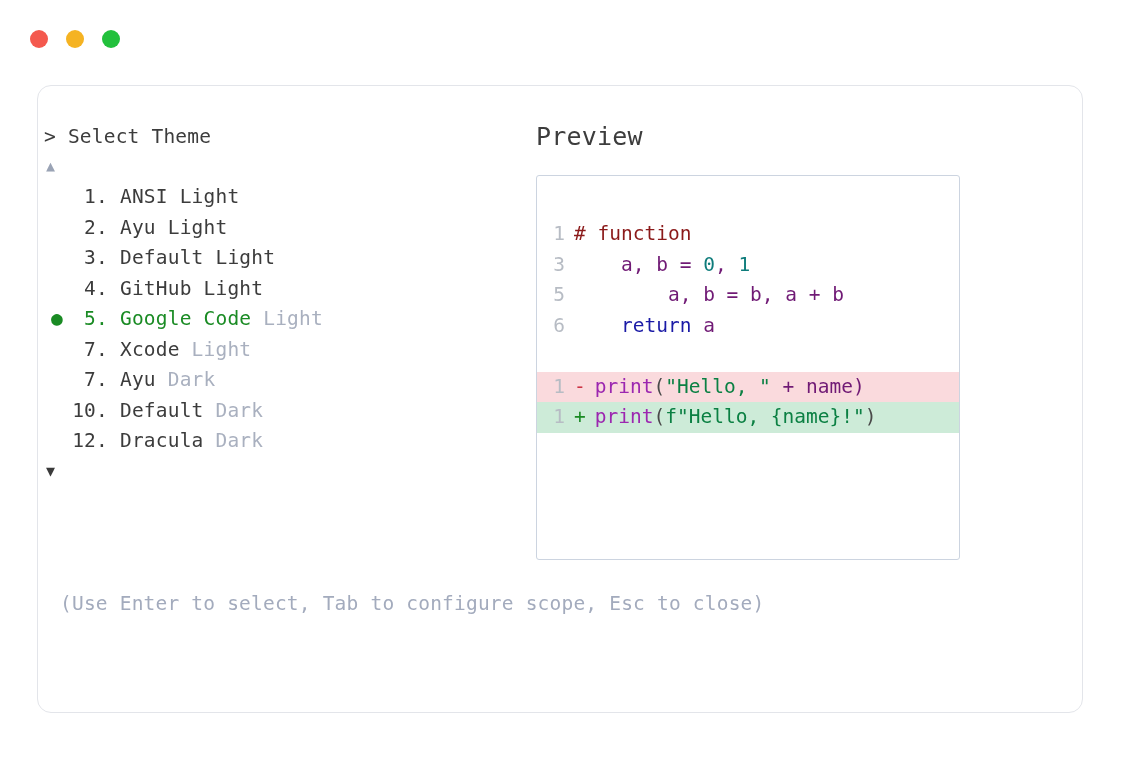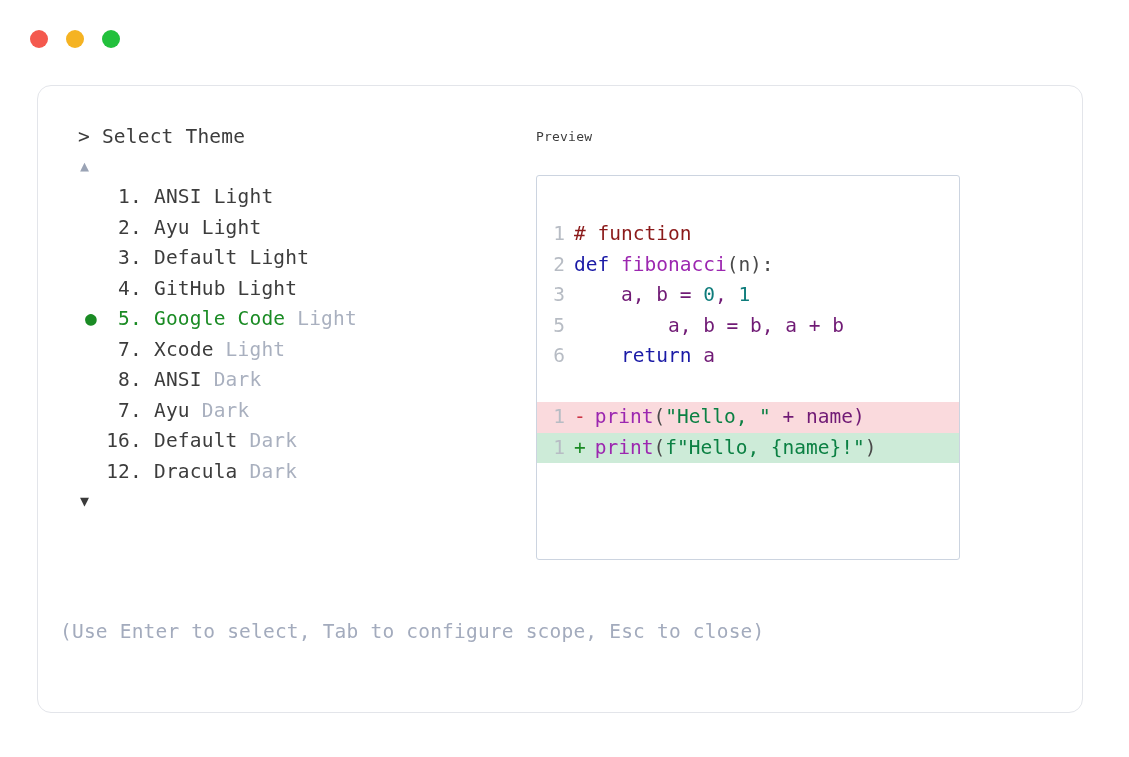--- a/index.html
+++ b/index.html
@@ -54,21 +54,21 @@
 
   .card-inner {
     position: relative;
     width: 100%;
     height: 100%;
   }
 
   
   .left-pane {
     position: absolute;
-    left: 40px;
+    left: 6px;
     top: 38px;
     width: 470px;
   }
 
   .prompt-line {
     font-size: 19.5px;
     line-height: 26px;
     color: #3c3c3c;
     letter-spacing: 0.2px;
     white-space: pre;
@@ -117,37 +117,37 @@
   .row-variant { }
 
   .theme-row.selected .row-num,
   .theme-row.selected .row-name { color: #1a8b24; }
   .theme-row.selected .row-variant { color: #a9b0bf; }
   .theme-row .row-variant.muted { color: #a9b0bf; }
 
   .hint {
     position: absolute;
     left: 22px;
-    top: 533px;
+    top: 505px;
     font-size: 19.5px;
     line-height: 26px;
     color: #a3abbd;
     white-space: pre;
     letter-spacing: 0.2px;
   }
 
   
   .right-pane {
     position: absolute;
     left: 498px;
     top: 38px;
     width: 530px;
   }
   .preview-label {
-    font-size: 13px;
+    font-size: 25px;
     line-height: 26px;
     color: #3c3c3c;
     letter-spacing: 0.2px;
     white-space: pre;
   }
   .preview-box {
     margin-top: 25px;
     width: 424px;
     height: 385px;
     box-sizing: border-box;
@@ -215,37 +215,35 @@
 
         <div class="scroll-arrow up">▲</div>
 
         <div class="theme-list">
             <div class="theme-row"><span class="bullet"></span><span class="row-num"> 1.</span><span class="row-name"> ANSI </span><span class="row-variant">Light</span></div>
             <div class="theme-row"><span class="bullet"></span><span class="row-num"> 2.</span><span class="row-name"> Ayu </span><span class="row-variant">Light</span></div>
             <div class="theme-row"><span class="bullet"></span><span class="row-num"> 3.</span><span class="row-name"> Default </span><span class="row-variant">Light</span></div>
             <div class="theme-row"><span class="bullet"></span><span class="row-num"> 4.</span><span class="row-name"> GitHub </span><span class="row-variant">Light</span></div>
             <div class="theme-row selected"><span class="bullet">●</span><span class="row-num"> 5.</span><span class="row-name"> Google Code </span><span class="row-variant muted">Light</span></div>
             <div class="theme-row"><span class="bullet"></span><span class="row-num"> 7.</span><span class="row-name"> Xcode </span><span class="row-variant muted">Light</span></div>
-            <div class="theme-row"><span class="bullet"></span><span class="row-num"> 8.</span><span class="row-name"> ANSI </span><span class="row-variant muted">Dark</span></div>
             <div class="theme-row"><span class="bullet"></span><span class="row-num">7.</span><span class="row-name"> Ayu </span><span class="row-variant muted">Dark</span></div>
-            <div class="theme-row"><span class="bullet"></span><span class="row-num">16.</span><span class="row-name"> Default </span><span class="row-variant muted">Dark</span></div>
+            <div class="theme-row"><span class="bullet"></span><span class="row-num">10.</span><span class="row-name"> Default </span><span class="row-variant muted">Dark</span></div>
             <div class="theme-row"><span class="bullet"></span><span class="row-num">12.</span><span class="row-name"> Dracula </span><span class="row-variant muted">Dark</span></div>
           </div>
 
         <div class="scroll-arrow down">▼</div>
       </div>
 
       <div class="hint">(Use Enter to select, Tab to configure scope, Esc to close)</div>
 
       <div class="right-pane">
         <div class="preview-label">Preview</div>
         <div class="preview-box">
           <div class="code">
               <div class="code-line"><span class="ln">1</span><span class="t-com"># function</span></div>
-              <div class="code-line"><span class="ln">2</span><span class="t-kw">def </span><span class="t-fn">fibonacci</span><span class="t-pun">(n):</span></div>
               <div class="code-line"><span class="ln">3</span><span class="t-id">    a, b = </span><span class="t-num">0</span><span class="t-id">, </span><span class="t-num">1</span></div>
               <div class="code-line"><span class="ln">5</span><span class="t-id">        a, b = b, a + b</span></div>
               <div class="code-line"><span class="ln">6</span><span class="t-id">    </span><span class="t-kw">return</span><span class="t-id"> a</span></div>
               <div class="blank-line"></div>
               <div class="code-line diff-line del"><span class="ln">1</span><span class="dmark del">-</span><span class="t-fn">print</span><span class="t-pun">(</span><span class="t-str">"Hello, "</span><span class="t-id"> + name)</span></div>
               <div class="code-line diff-line add"><span class="ln">1</span><span class="dmark add">+</span><span class="t-fn">print</span><span class="t-pun">(</span><span class="t-str">f"Hello, {name}!"</span><span class="t-pun">)</span></div>
             </div>
         </div>
       </div>
 

